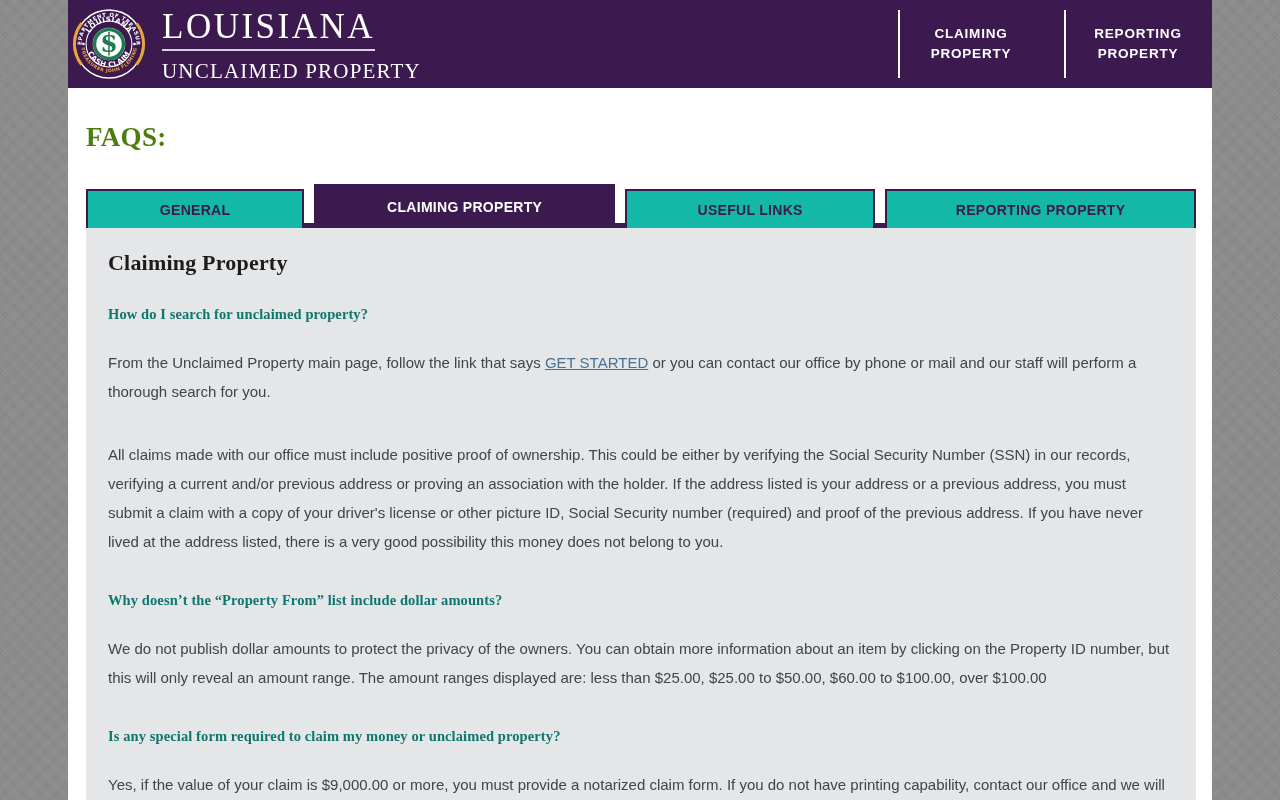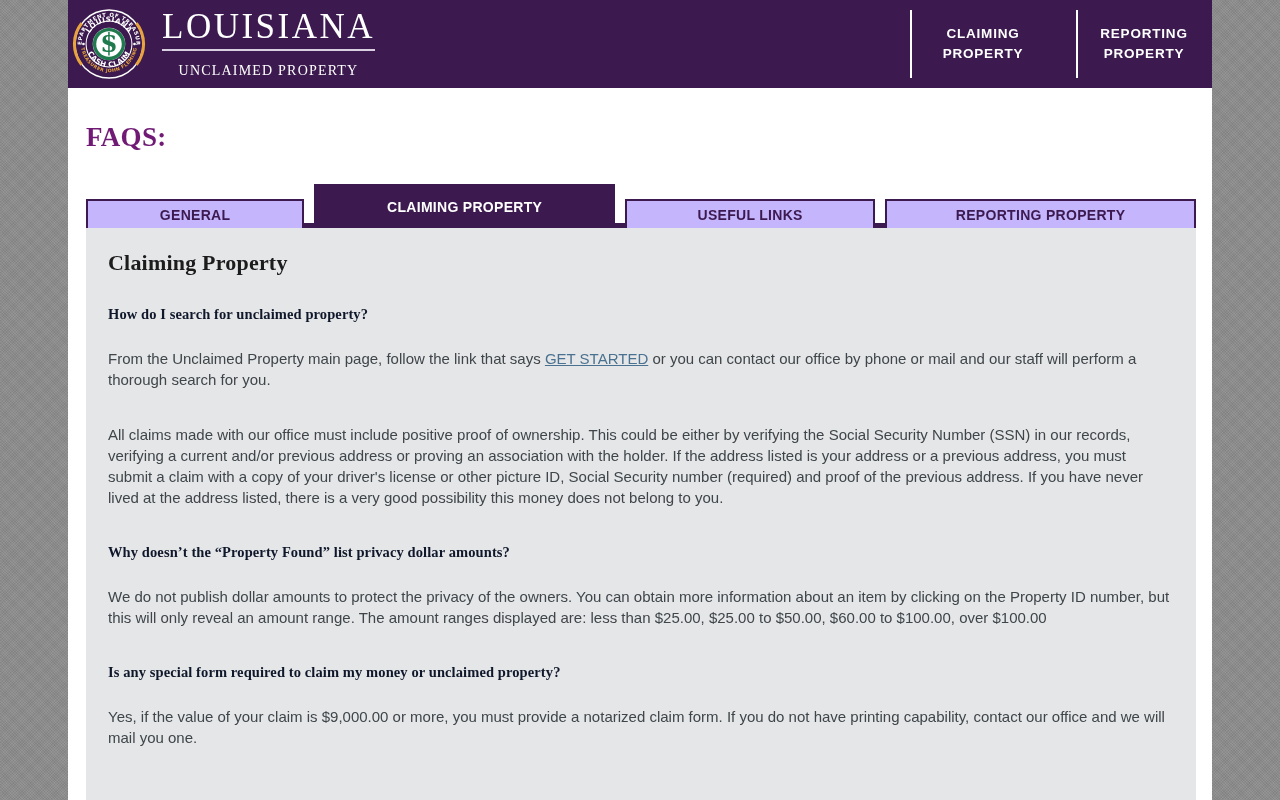--- a/index.html
+++ b/index.html
@@ -61,21 +61,21 @@
     font-size: 35px;
     letter-spacing: 2.5px;
     line-height: 38px;
     padding-bottom: 3px;
     border-bottom: 2px solid #d8cfe0;
     display: inline-block;
   }
   .brand-line2 {
     font-family: "Liberation Serif", "DejaVu Serif", serif;
     color: #ffffff;
-    font-size: 14px;
+    font-size: 21px;
     letter-spacing: 1.2px;
     line-height: 24px;
     margin-top: 8px;
     display: block;
     text-align: center;
   }
 
   .main-nav {
     position: absolute;
     right: 0;
@@ -102,32 +102,32 @@
   .nav-item::before {
     content: "";
     position: absolute;
     left: 0;
     top: 10px;
     bottom: 10px;
     width: 2px;
     background: #ffffff;
   }
   .nav-item.nav-claiming { width: 146px; }
-  .nav-item.nav-reporting { width: 136px; }
+  .nav-item.nav-reporting { width: 148px; }
   .nav-item.nav-about { width: 124px; }
 
   
   .content-area {
     padding: 0 16px 0 18px;
     background: #ffffff;
   }
 
   .page-title {
     font-family: "Liberation Serif", "DejaVu Serif", serif;
-    color: #701a75;
+    color: #4d7c0f;
     font-size: 27px;
     font-weight: bold;
     letter-spacing: 0.3px;
     padding: 34px 0 0 0;
   }
 
   
   .tab-strip {
     position: relative;
     margin-top: 31px;
@@ -142,28 +142,28 @@
     left: 0;
     right: 0;
     bottom: 0;
     height: 5px;
     background: #3c1a4f;
   }
 
   .tab {
     position: relative;
     z-index: 2;
-    height: 29px;
+    height: 39px;
     display: flex;
     align-items: center;
     justify-content: center;
     font-size: 14px;
     font-weight: bold;
     letter-spacing: 0.3px;
-    background: #c4b5fd;
+    background: #14b8a6;
     color: #3c1a4f;
     border: 2px solid #3c1a4f;
     border-bottom: none;
     cursor: pointer;
   }
   .tab.is-active {
     background: #3c1a4f;
     color: #ffffff;
     height: 44px;
     border-color: #3c1a4f;
@@ -188,31 +188,31 @@
     letter-spacing: 0.2px;
     margin-bottom: 28px;
   }
 
   .faq-item { margin-bottom: 10px; }
 
   .faq-question {
     font-family: "Liberation Serif", "DejaVu Serif", serif;
     font-size: 14.5px;
     font-weight: bold;
-    color: #0f172a;
+    color: #0f766e;
     letter-spacing: 0.1px;
     line-height: 20px;
     margin: 0 0 24px 0;
   }
 
   .faq-answer {
     font-family: "Liberation Sans", sans-serif;
     font-size: 15px;
     color: #3f4549;
-    line-height: 21px;
+    line-height: 29px;
     margin: 0 0 34px 0;
     max-width: 1068px;
   }
 
   .faq-answer a,
   .inline-link {
     color: #4a718f;
     text-decoration: underline;
     cursor: pointer;
   }
@@ -309,21 +309,21 @@
         <p class="faq-answer">
           <span>From the Unclaimed Property main page, follow the link that says </span><a class="inline-link" href="#">GET STARTED</a><span> or you can contact our office by phone or mail and our staff will perform a thorough search for you.</span>
         </p>
       </div>
 
       <div class="faq-item">
         <p class="faq-answer">All claims made with our office must include positive proof of ownership.  This could be either by verifying the Social Security Number (SSN) in our records, verifying a current and/or previous address or proving an association with the holder. If the address listed is your address or a previous address, you must submit a claim with a copy of your driver's license or other picture ID, Social Security number (required) and proof of the previous address. If you have never lived at the address listed, there is a very good possibility this money does not belong to you.</p>
       </div>
 
       <div class="faq-item">
-        <p class="faq-question">Why doesn’t the “Property Found” list privacy dollar amounts?</p>
+        <p class="faq-question">Why doesn’t the “Property From” list include dollar amounts?</p>
         <p class="faq-answer">We do not publish dollar amounts to protect the privacy of the owners. You can obtain more information about an item by clicking on the Property ID number, but this will only reveal an amount range. The amount ranges displayed are: less than $25.00, $25.00 to $50.00, $60.00 to $100.00, over $100.00</p>
       </div>
 
       <div class="faq-item">
         <p class="faq-question">Is any special form required to claim my money or unclaimed property?</p>
         <p class="faq-answer">Yes, if the value of your claim is $9,000.00 or more, you must provide a notarized claim form. If you do not have printing capability, contact our office and we will mail you one.</p>
       </div>
 
     </section>
   </div>

